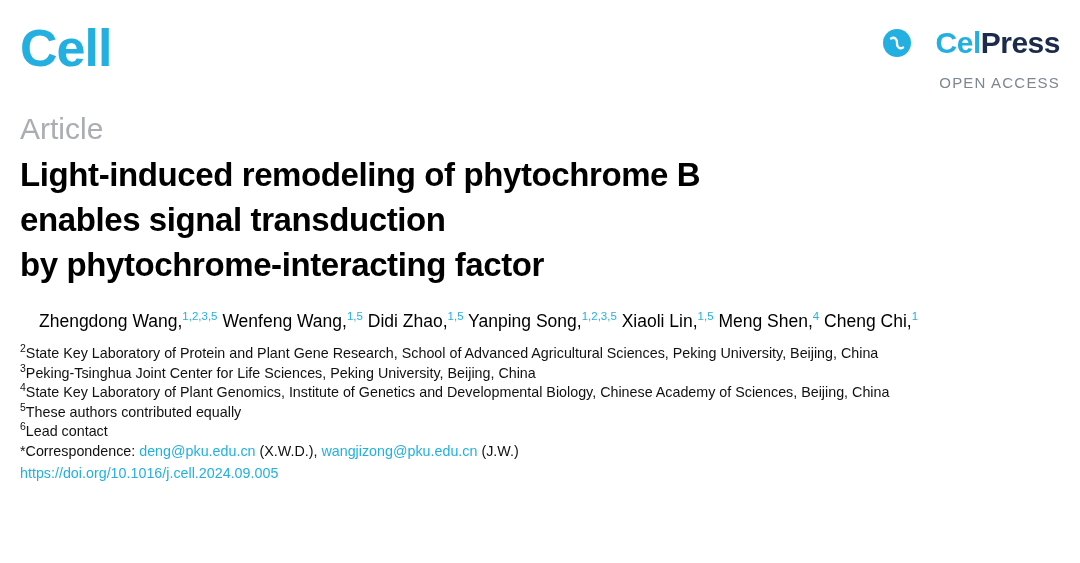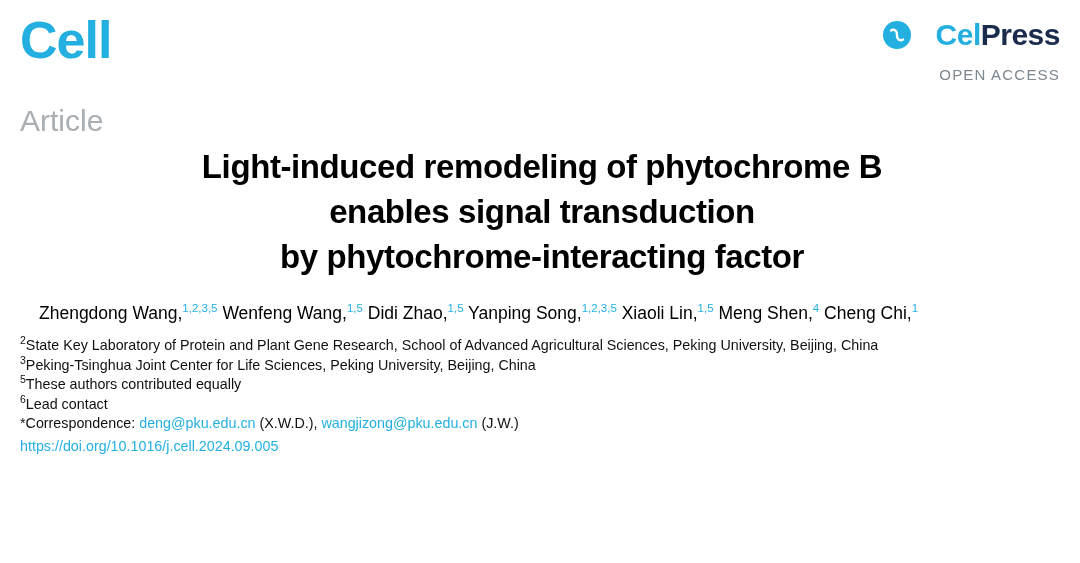--- a/index.html
+++ b/index.html
@@ -13,21 +13,21 @@
     background: #ffffff;
     font-family: "Liberation Sans", sans-serif;
     color: #000000;
     overflow: hidden;
     position: relative;
   }
   .page {
     position: relative;
     width: 1080px;
     height: 563px;
-    padding: 0 16px;
+    padding: 8px 16px;
   }
 
   
   .masthead {
     display: flex;
     align-items: flex-start;
     justify-content: space-between;
     padding-top: 14px;
     height: 86px;
   }
@@ -84,21 +84,21 @@
   
   .title {
     font-size: 33px;
     font-weight: bold;
     line-height: 45px;
     letter-spacing: -0.4px;
     margin-top: 6px;
     padding-left: 4px;
     color: #000;
   }
-  .title .line { display: block; white-space: nowrap; text-align: center; }
+  .title .line { display: block; white-space: nowrap; }
 
   
   .authors {
     margin-top: 22px;
     padding-left: 4px;
     font-size: 17.5px;
     line-height: 25px;
     color: #000;
     margin-left: 19px;
   }
@@ -173,20 +173,21 @@
       <span><span>Yanping Song,</span><sup>1,2,3,5</sup></span>
       <span><span>Xiaoli Lin,</span><sup>1,5</sup></span>
       <span><span>Meng Shen,</span><sup>4</sup></span>
       <span><span>Cheng Chi,</span><sup>1</sup></span>
     </div>
   </div>
 
   <div class="affiliations">
     <span class="aff-line"><sup>2</sup><span>State Key Laboratory of Protein and Plant Gene Research, School of Advanced Agricultural Sciences, Peking University, Beijing, China</span></span>
     <span class="aff-line"><sup>3</sup><span>Peking-Tsinghua Joint Center for Life Sciences, Peking University, Beijing, China</span></span>
+    <span class="aff-line"><sup>4</sup><span>State Key Laboratory of Plant Genomics, Institute of Genetics and Developmental Biology, Chinese Academy of Sciences, Beijing, China</span></span>
     <span class="aff-line"><sup>5</sup><span>These authors contributed equally</span></span>
     <span class="aff-line"><sup>6</sup><span>Lead contact</span></span>
 
     <span class="aff-line corr"><span>*Correspondence: </span><a href="#">deng@pku.edu.cn</a><span> (X.W.D.), </span><a href="#">wangjizong@pku.edu.cn</a><span> (J.W.)</span></span>
 
     <span class="doi"><a href="#">https://doi.org/10.1016/j.cell.2024.09.005</a></span>
   </div>
 
 </div>
 

